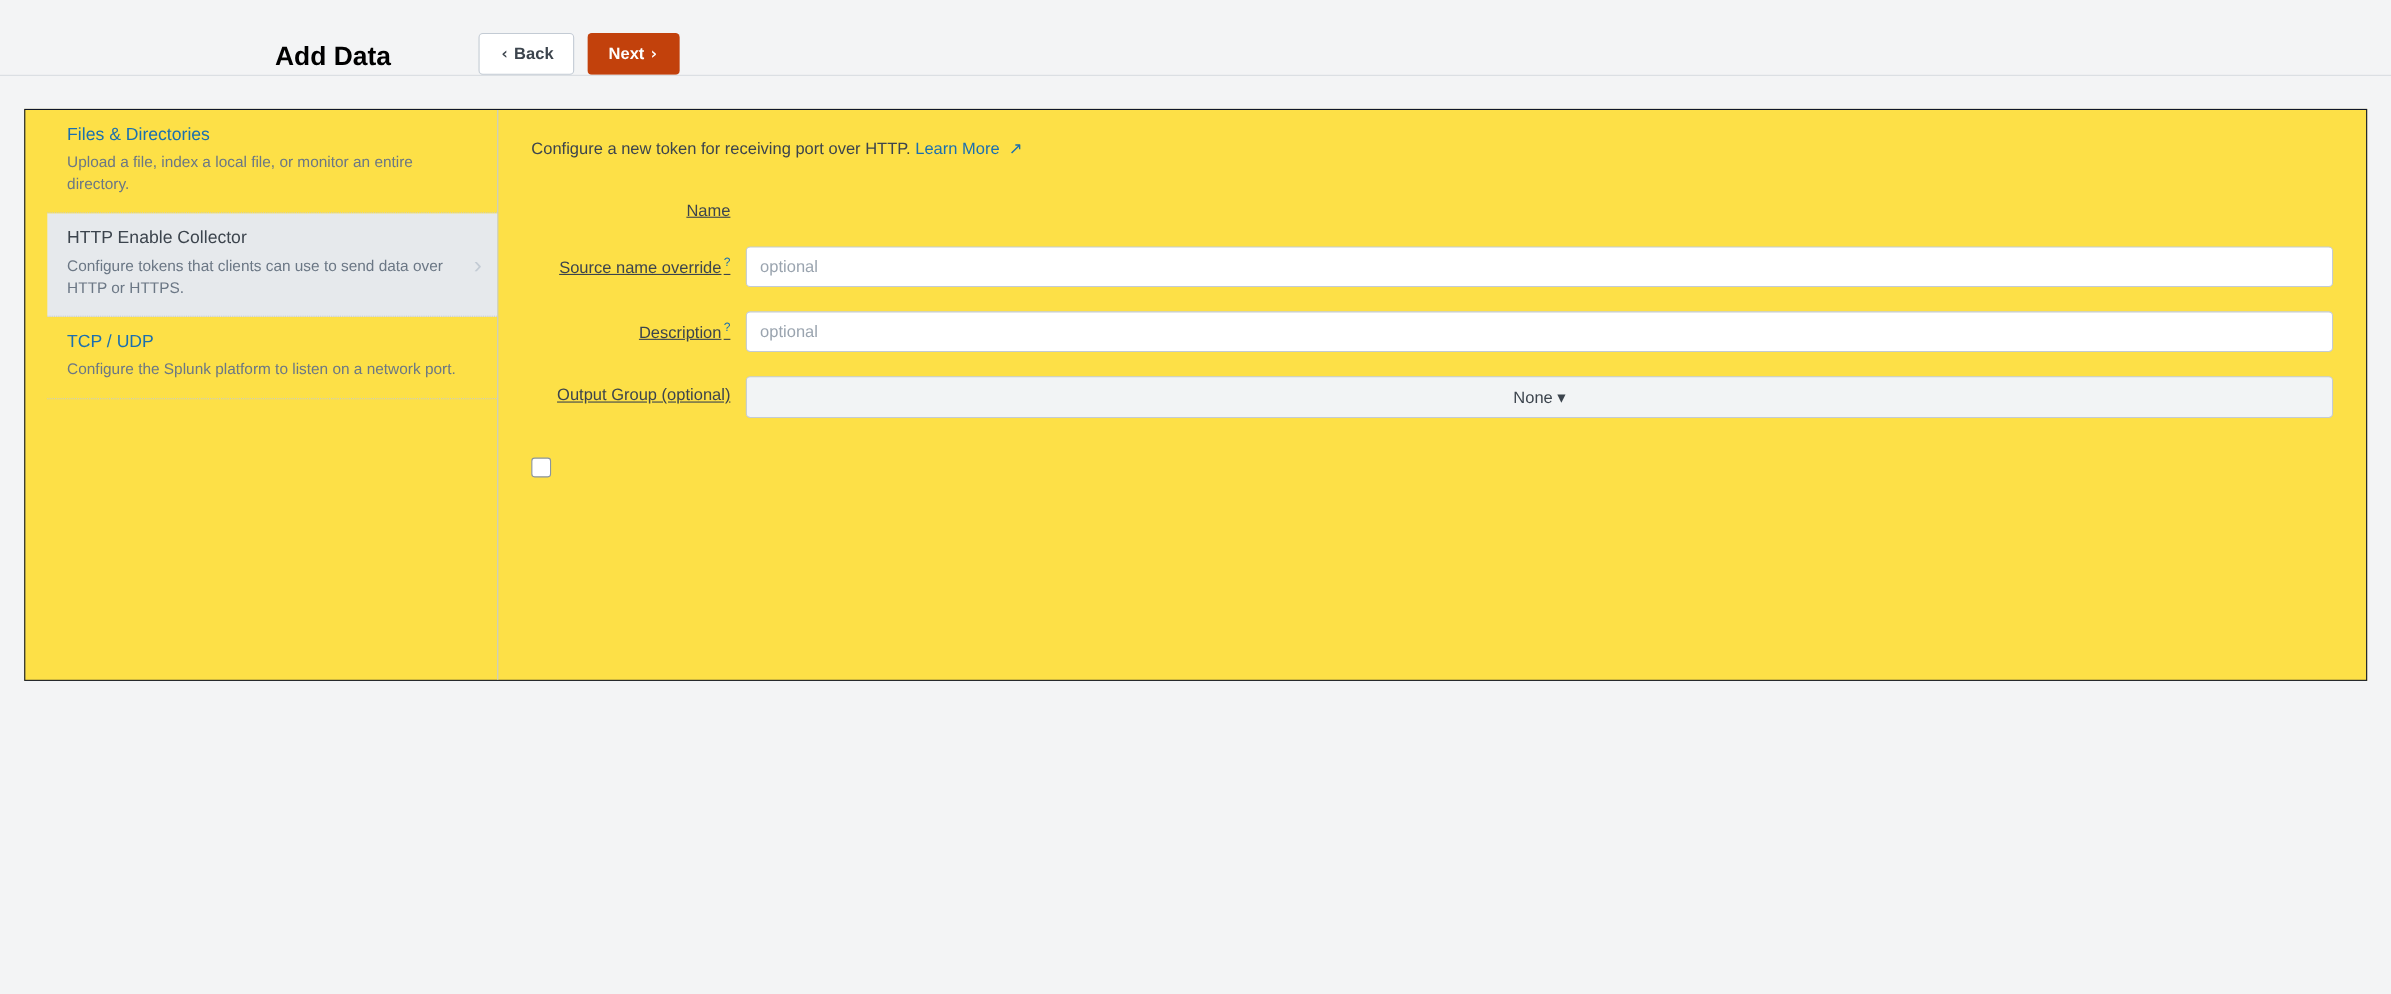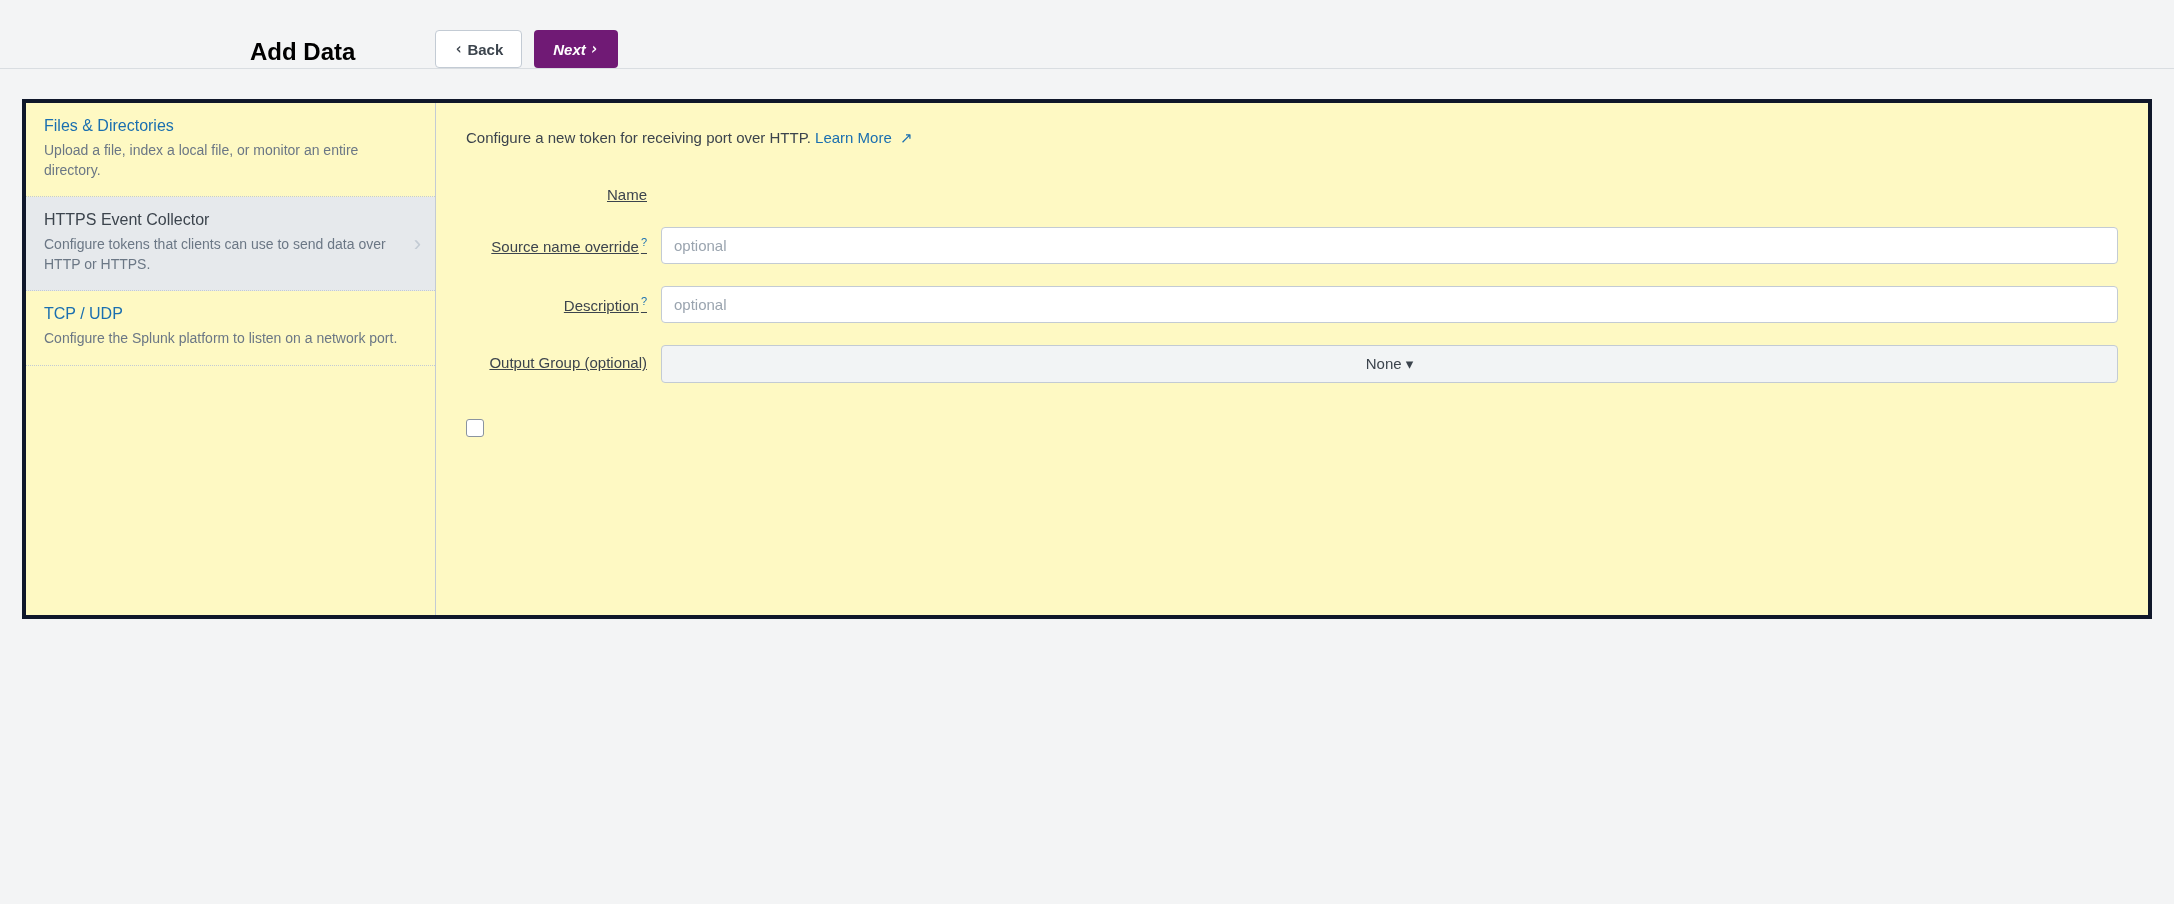--- a/index.html
+++ b/index.html
@@ -81,30 +81,30 @@
     align-items: center;
     gap: 4px;
     border: 1px solid transparent;
   }
   .btn-back {
     background: #fff;
     border: 1px solid #c3cbd4;
     color: #3c444d;
   }
   .btn-next {
-    background: #701a75;
+    background: #c2410c;
     color: #fff;
-    font-style: italic;
   }
   .main {
     display: flex;
     margin: 30px 22px 0 22px;
-    background: #fef9c3;
-    border: 4px solid #0f172a;
+    background: #fde047;
+    border: 1px solid #0f172a;
     min-height: 520px;
+    padding-left: 20px;
   }
   .sidebar {
     width: 410px;
     border-right: 1px solid #c3cbd4;
   }
   .sidebar-item {
     padding: 14px 18px 16px 18px;
     border-bottom: 1px dotted #c3cbd4;
     cursor: pointer;
     position: relative;
@@ -219,21 +219,21 @@
   </div>
 </div>
 
 <div class="main">
   <div class="sidebar">
     <div class="sidebar-item">
       <div class="sidebar-item-title">Files &amp; Directories</div>
       <div class="sidebar-item-desc">Upload a file, index a local file, or monitor an entire directory.</div>
     </div>
     <div class="sidebar-item selected">
-      <div class="sidebar-item-title">HTTPS Event Collector</div>
+      <div class="sidebar-item-title">HTTP Enable Collector</div>
       <div class="sidebar-item-desc">Configure tokens that clients can use to send data over HTTP or HTTPS.</div>
       <span class="sidebar-chevron">›</span>
     </div>
     <div class="sidebar-item">
       <div class="sidebar-item-title">TCP / UDP</div>
       <div class="sidebar-item-desc">Configure the Splunk platform to listen on a network port.</div>
     </div>
   </div>
 
   <div class="content">

